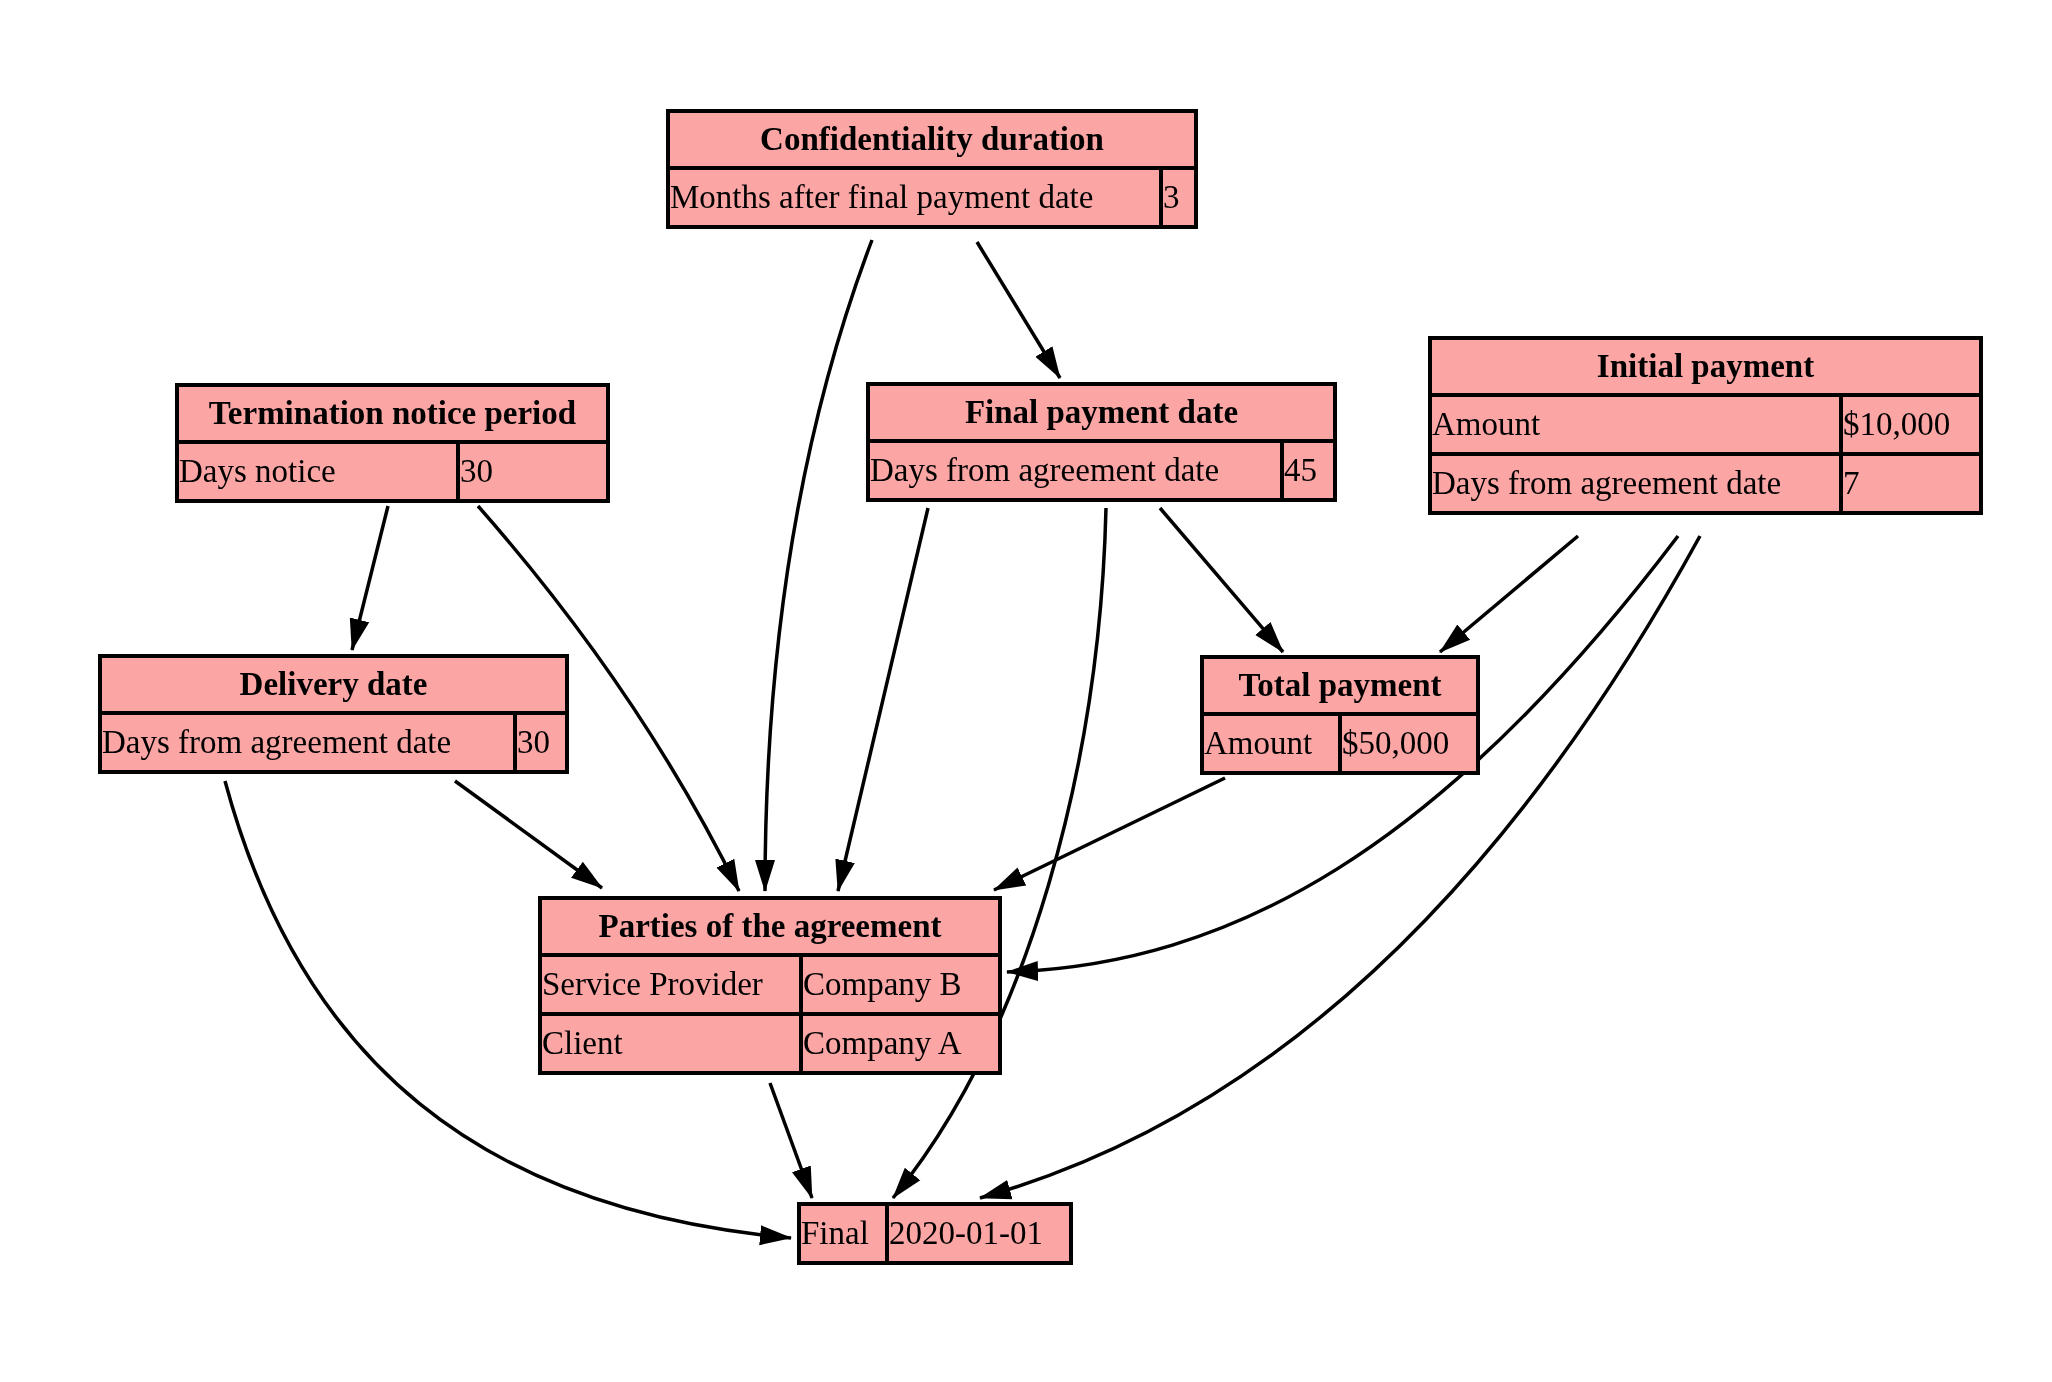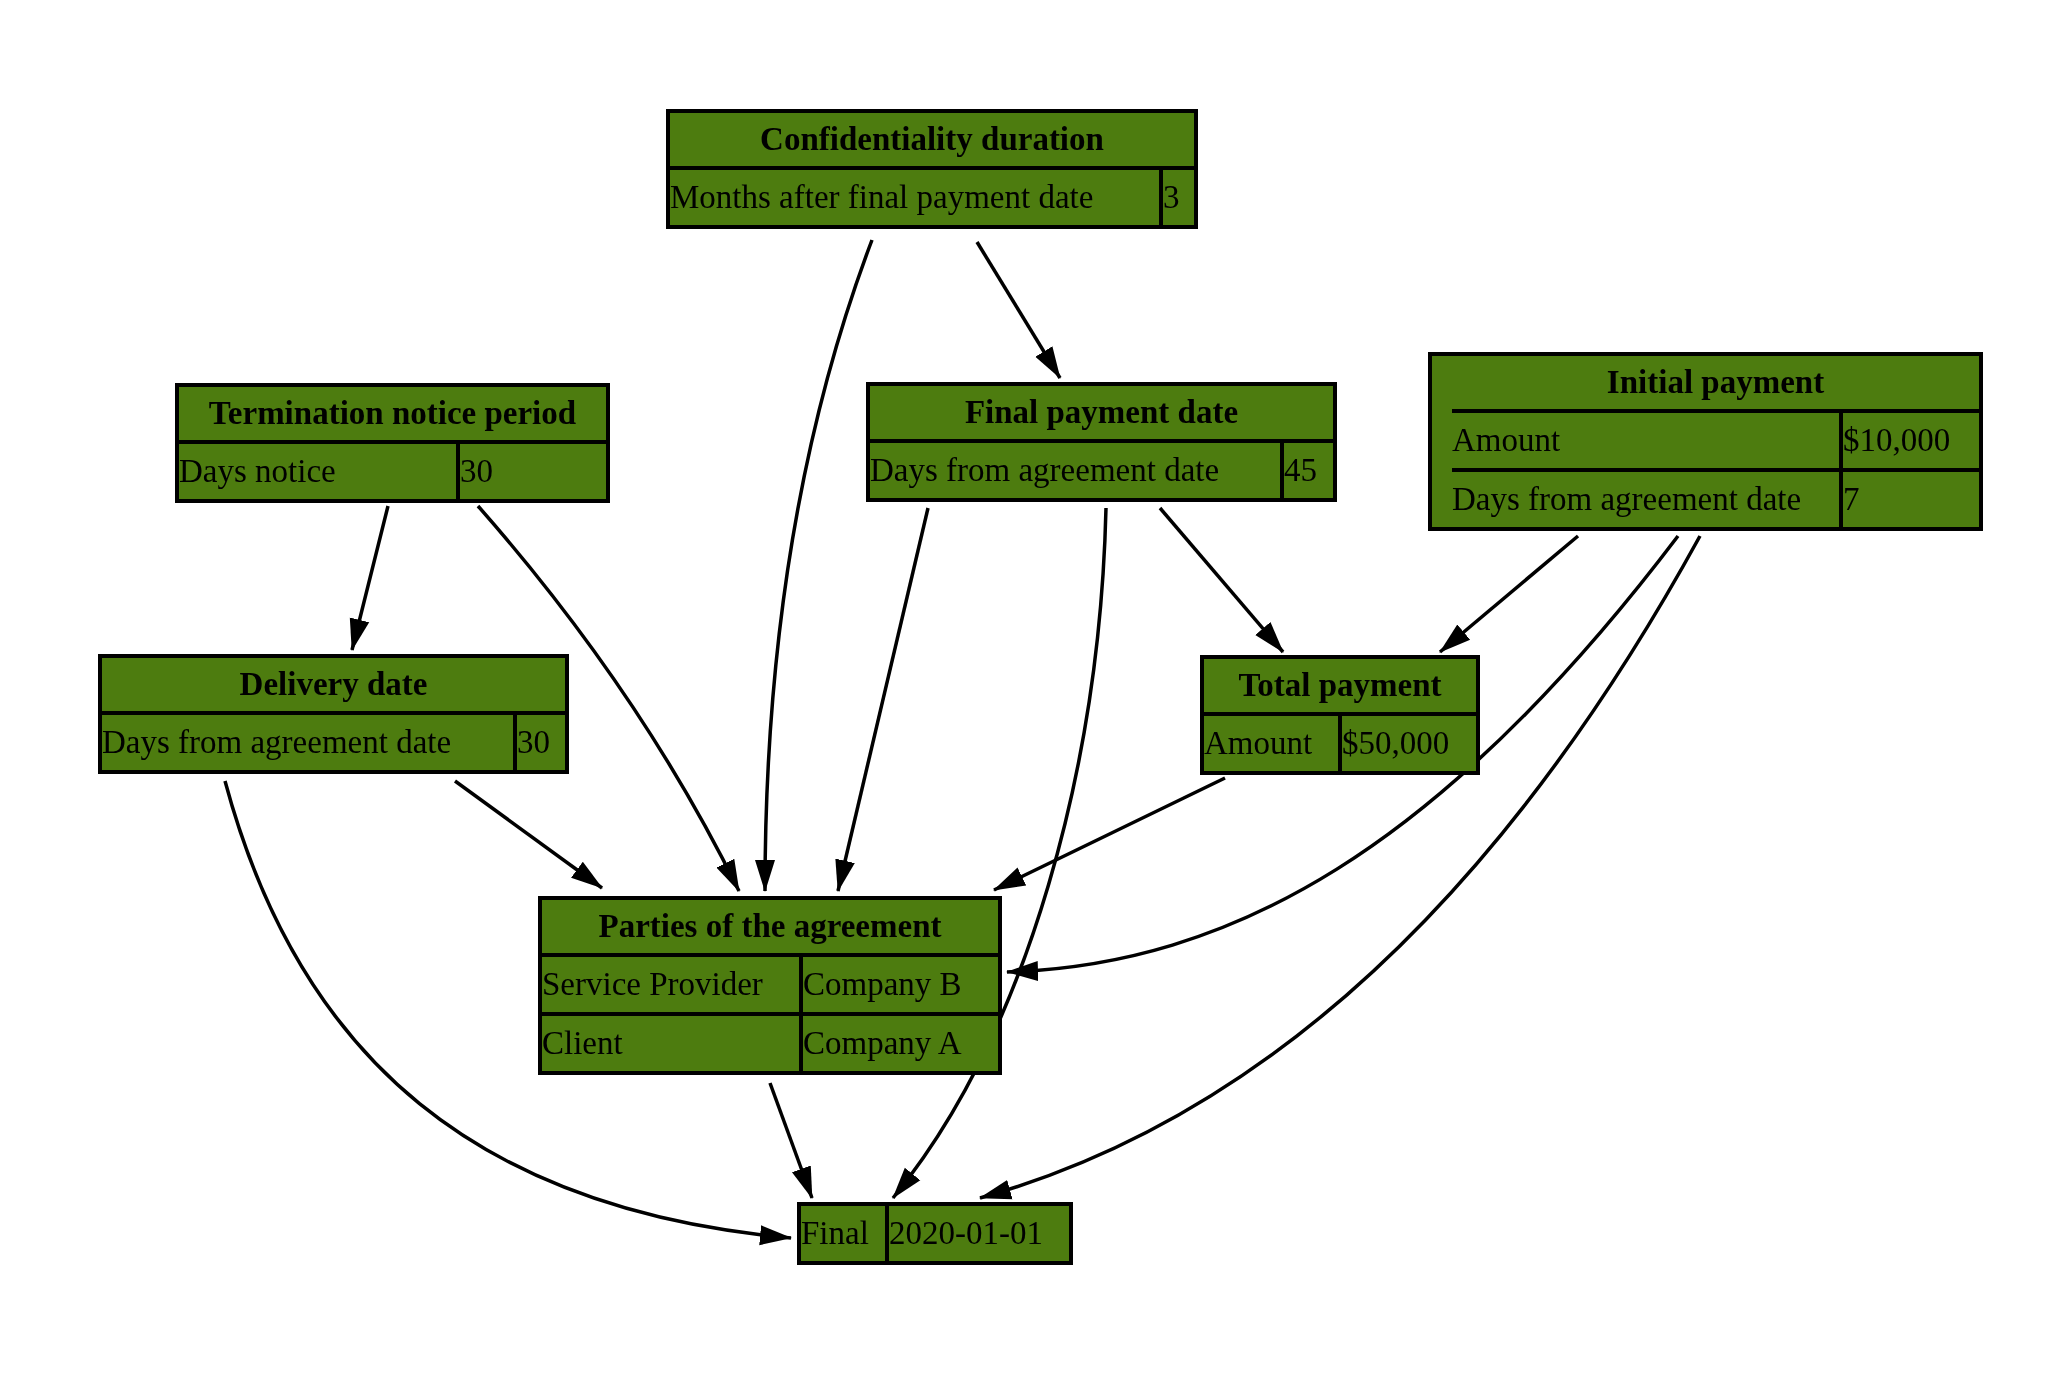--- a/index.html
+++ b/index.html
@@ -7,21 +7,21 @@
     position:relative;
     width:2052px;height:1382px;
     background:#ffffff;
     font-family:"Liberation Serif", serif;
     overflow:hidden;
   }
   #edges{position:absolute;left:0;top:0;width:2052px;height:1382px;}
   #edges path.edge{fill:none;stroke:#000000;stroke-width:3.5px;}
   .node{
     position:absolute;
-    background:#4d7c0f;
+    background:#fca5a5;
     border:4px solid #000000;
     box-sizing:border-box;
     font-size:33px;
     color:#000000;
   }
   .node .title{
     height:53px;line-height:53px;
     text-align:center;font-weight:bold;
     border-bottom:4px solid #000000;
     white-space:nowrap;overflow:hidden;
@@ -80,21 +80,21 @@
   </div>
 
   <div class="node" style="left:866px;top:382px;width:471px;">
     <div class="title">Final payment date</div>
     <div class="row">
       <div class="cell lbl">Days from agreement date</div>
       <div class="cell val" style="width:53px;">45</div>
     </div>
   </div>
 
-  <div class="node" style="left:1428px;top:352px;width:555px;padding-left:20px;">
+  <div class="node" style="left:1428px;top:336px;width:555px;">
     <div class="title">Initial payment</div>
     <div class="row">
       <div class="cell lbl">Amount</div>
       <div class="cell val" style="width:140px;">$10,000</div>
     </div>
     <div class="row">
       <div class="cell lbl">Days from agreement date</div>
       <div class="cell val" style="width:140px;">7</div>
     </div>
   </div>

